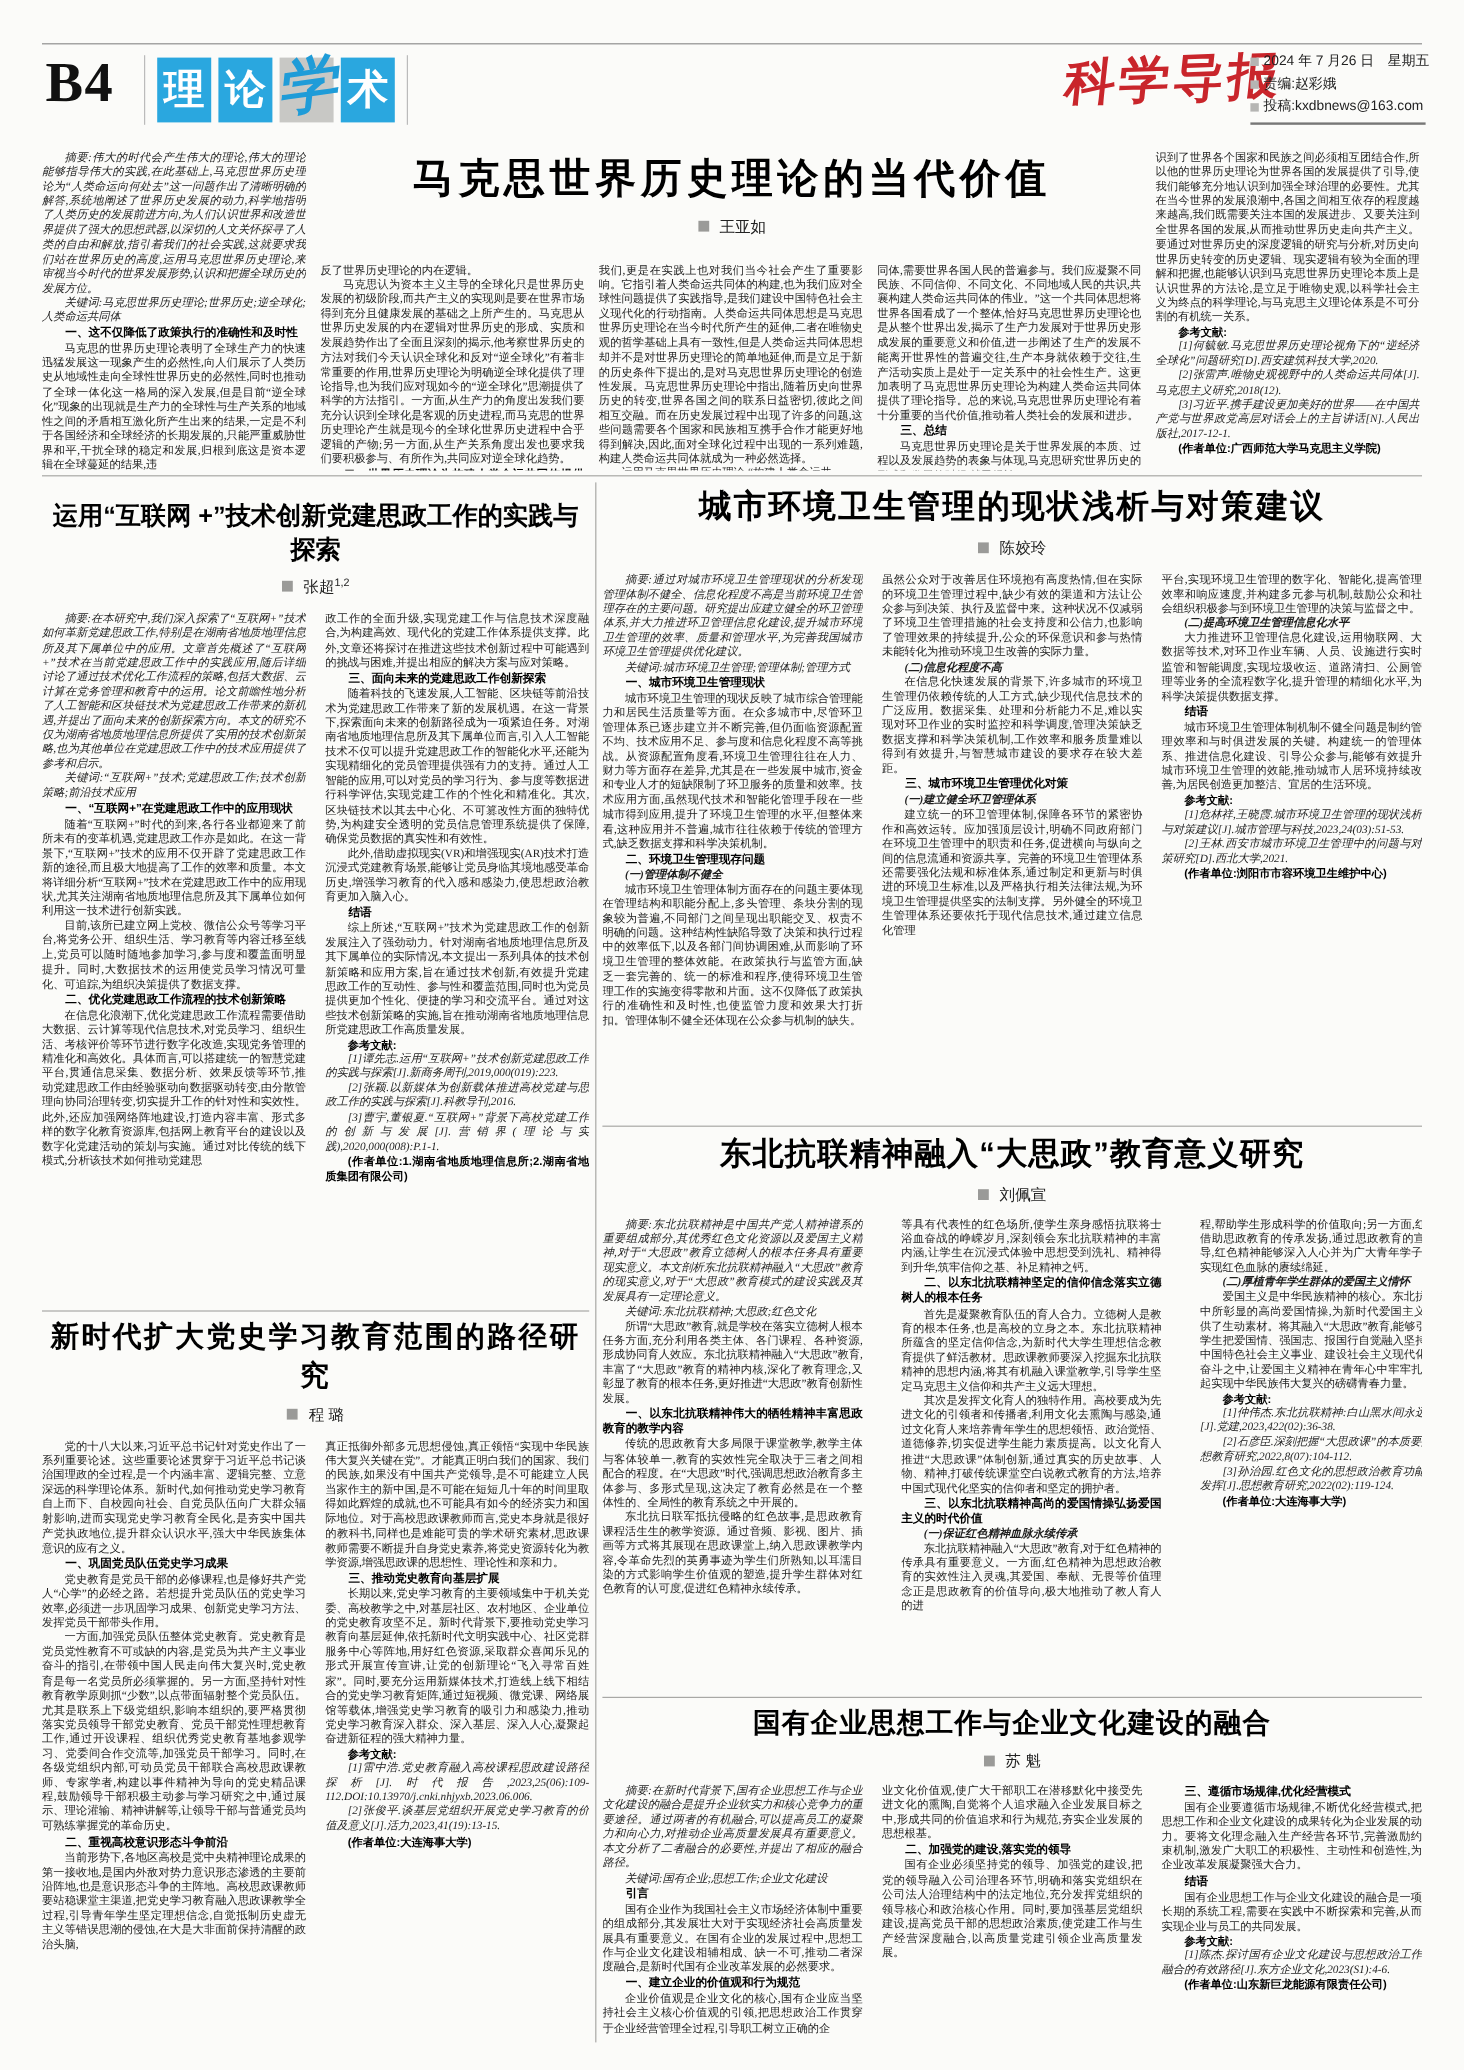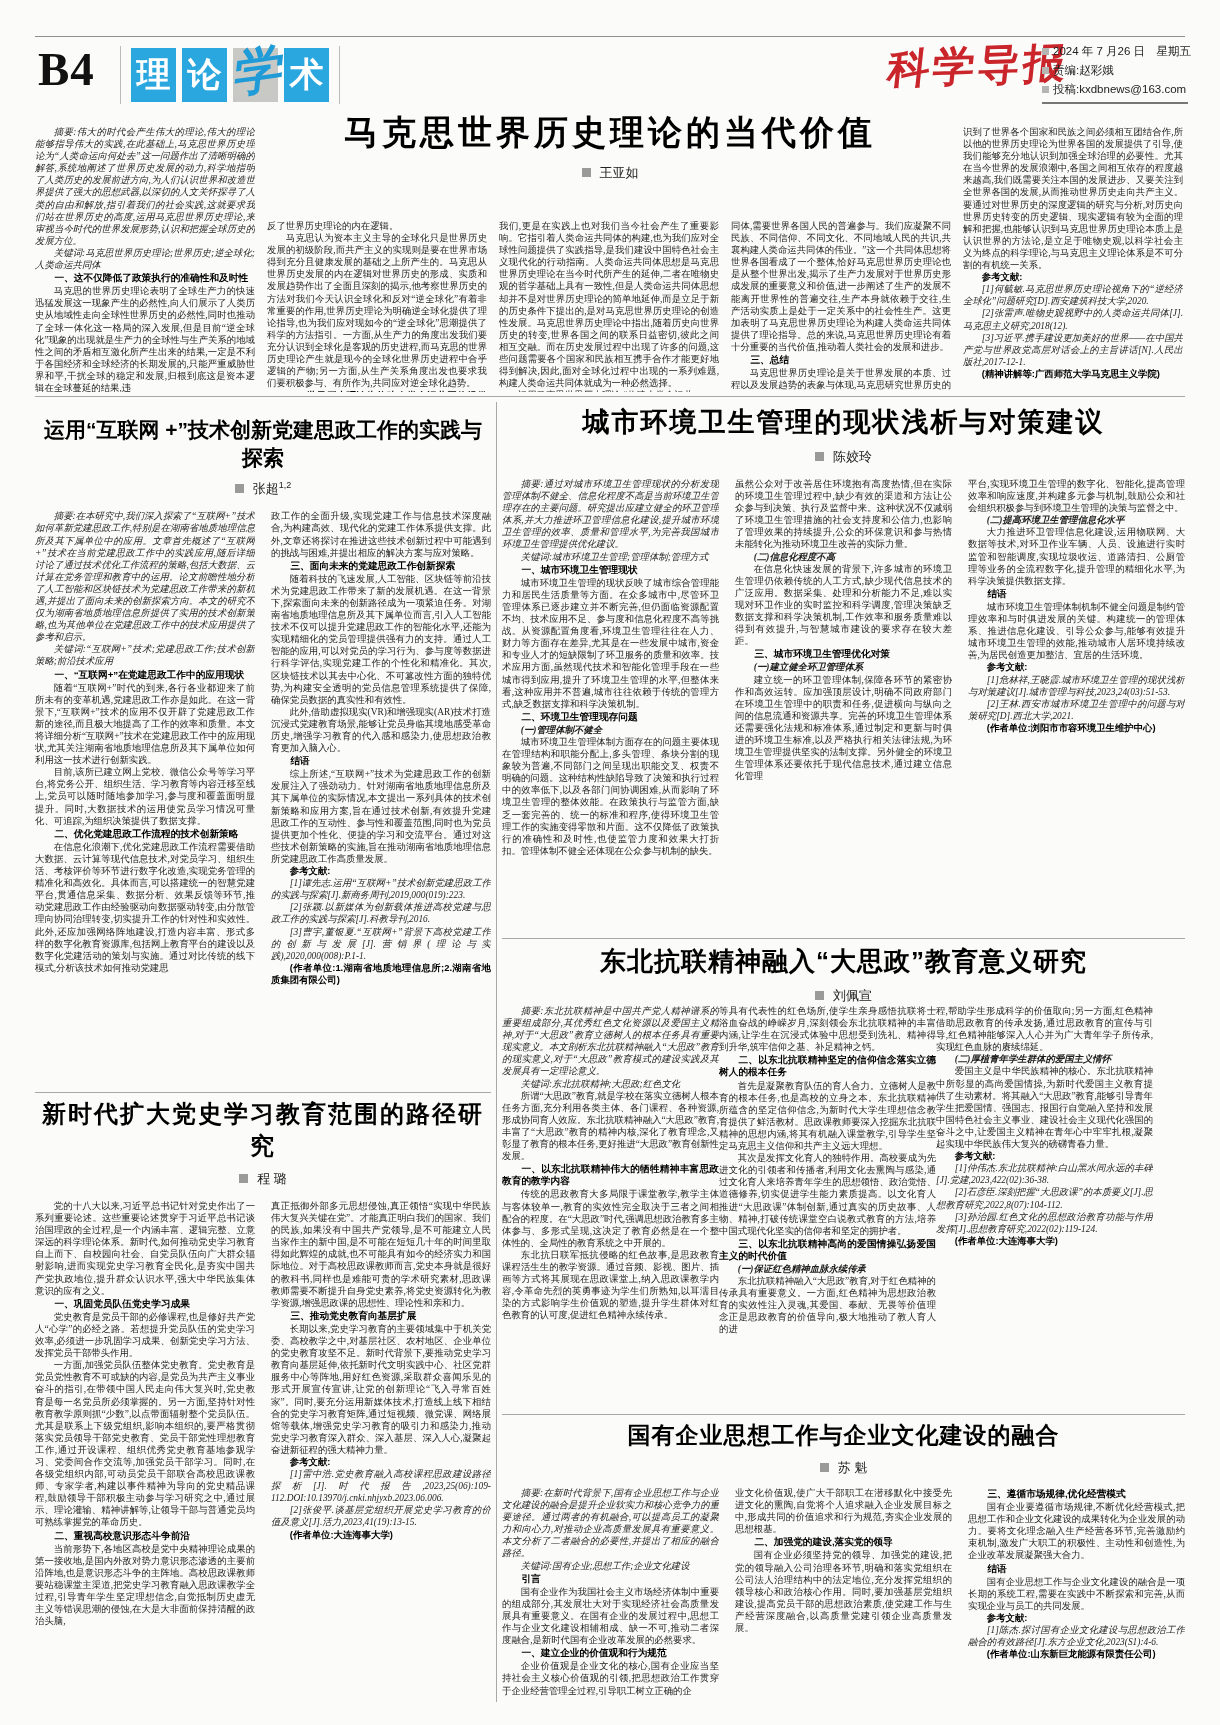--- a/index.html
+++ b/index.html
@@ -52,39 +52,39 @@
   .col p.hs { font-weight:bold; text-indent:2em; }
   .col p.refh { font-family:"Liberation Sans", sans-serif; font-weight:bold; text-indent:2em; color:#000; }
   .col p.ref { text-indent:2em; }
   .col p.af { font-family:"Liberation Sans", sans-serif; font-weight:bold; text-indent:2em; color:#000; }
 
   
   #art-0 { left:35px; top:106px; width:1150px; height:286px; }
   #art-0 .cols { gap:12px; height:100%; }
   #art-0 .col { flex:0 0 220px; width:220px;margin-top:20px; }
   #art-0 .col:nth-child(2), #art-0 .col:nth-child(3), #art-0 .col:nth-child(4) { padding-top:94px; }
-  #art-0 .a-head { position:absolute; left:232px; top:4px; width:686px; }
+  #art-0 .a-head { position:absolute; left:232px; top:20px; width:686px; }
   #art-0 h1 { font-size:34px; letter-spacing:4px; }
 
   
   #art-1 { left:35px; top:416px; width:456px; height:690px; }
   #art-1 h1 { font-size:21px; letter-spacing:0; }
   #art-1 .cols { gap:16px; margin-top:12px; height:600px; }
   #art-1 .col { flex:0 0 220px; width:220px; }
 
   
   #art-2 { left:502px; top:404px; width:683px; height:530px; }
   #art-2 h1 { font-size:27px; letter-spacing:2px; }
   #art-2 .cols { gap:16px; margin-top:12px; height:432px; }
   #art-2 .col { flex:0 0 217px; width:217px; }
 
   
   #art-3 { left:502px; top:944px; width:683px; height:464px; }
   #art-3 h1 { font-size:26px; letter-spacing:1px; }
-  #art-3 .cols { gap:0; height:372px; }
+  #art-3 .cols { gap:32px; margin-top:10px; height:372px; }
   #art-3 .col { flex:0 0 217px; width:217px; }
 
   
   #art-4 { left:35px; top:1098px; width:456px; height:610px; }
   #art-4 h1 { font-size:24px; letter-spacing:2px; }
   #art-4 .cols { gap:16px; margin-top:12px; height:512px; }
   #art-4 .col { flex:0 0 220px; width:220px; }
 
   
   #art-5 { left:502px; top:1420px; width:683px; height:288px; }
@@ -148,21 +148,21 @@
           <p class="body c">同体,需要世界各国人民的普遍参与。我们应凝聚不同民族、不同信仰、不同文化、不同地域人民的共识,共襄构建人类命运共同体的伟业。”这一个共同体思想将世界各国看成了一个整体,恰好马克思世界历史理论也是从整个世界出发,揭示了生产力发展对于世界历史形成发展的重要意义和价值,进一步阐述了生产的发展不能离开世界性的普遍交往,生产本身就依赖于交往,生产活动实质上是处于一定关系中的社会性生产。这更加表明了马克思世界历史理论为构建人类命运共同体提供了理论指导。总的来说,马克思世界历史理论有着十分重要的当代价值,推动着人类社会的发展和进步。</p>
           <p class="h">三、总结</p>
           <p class="body">马克思世界历史理论是关于世界发展的本质、过程以及发展趋势的表象与体现,马克思研究世界历史的形成和发展的时候,就已经认</p>
         </div>
         <div class="col">
           <p class="body c">识到了世界各个国家和民族之间必须相互团结合作,所以他的世界历史理论为世界各国的发展提供了引导,使我们能够充分地认识到加强全球治理的必要性。尤其在当今世界的发展浪潮中,各国之间相互依存的程度越来越高,我们既需要关注本国的发展进步、又要关注到全世界各国的发展,从而推动世界历史走向共产主义。要通过对世界历史的深度逻辑的研究与分析,对历史向世界历史转变的历史逻辑、现实逻辑有较为全面的理解和把握,也能够认识到马克思世界历史理论本质上是认识世界的方法论,是立足于唯物史观,以科学社会主义为终点的科学理论,与马克思主义理论体系是不可分割的有机统一关系。</p>
           <p class="refh">参考文献:</p>
           <p class="ref">[1]何毓敏.马克思世界历史理论视角下的“逆经济全球化”问题研究[D].西安建筑科技大学,2020.</p>
           <p class="ref">[2]张雷声.唯物史观视野中的人类命运共同体[J].马克思主义研究,2018(12).</p>
           <p class="ref">[3]习近平.携手建设更加美好的世界——在中国共产党与世界政党高层对话会上的主旨讲话[N].人民出版社,2017-12-1.</p>
-          <p class="af">(精神讲解等:广西师范大学马克思主义学院)</p>
+          <p class="af">(作者单位:广西师范大学马克思主义学院)</p>
         </div>
       </div>
   </section>
 
   <section class="article" id="art-1">
     <div class="a-head">
       <h1>运用“互联网 +”技术创新党建思政工作的实践与探索</h1>
       <div class="byline"><span class="sq"></span><span>张超</span><sup>1,2</sup></div>
     </div>
     <div class="cols">

